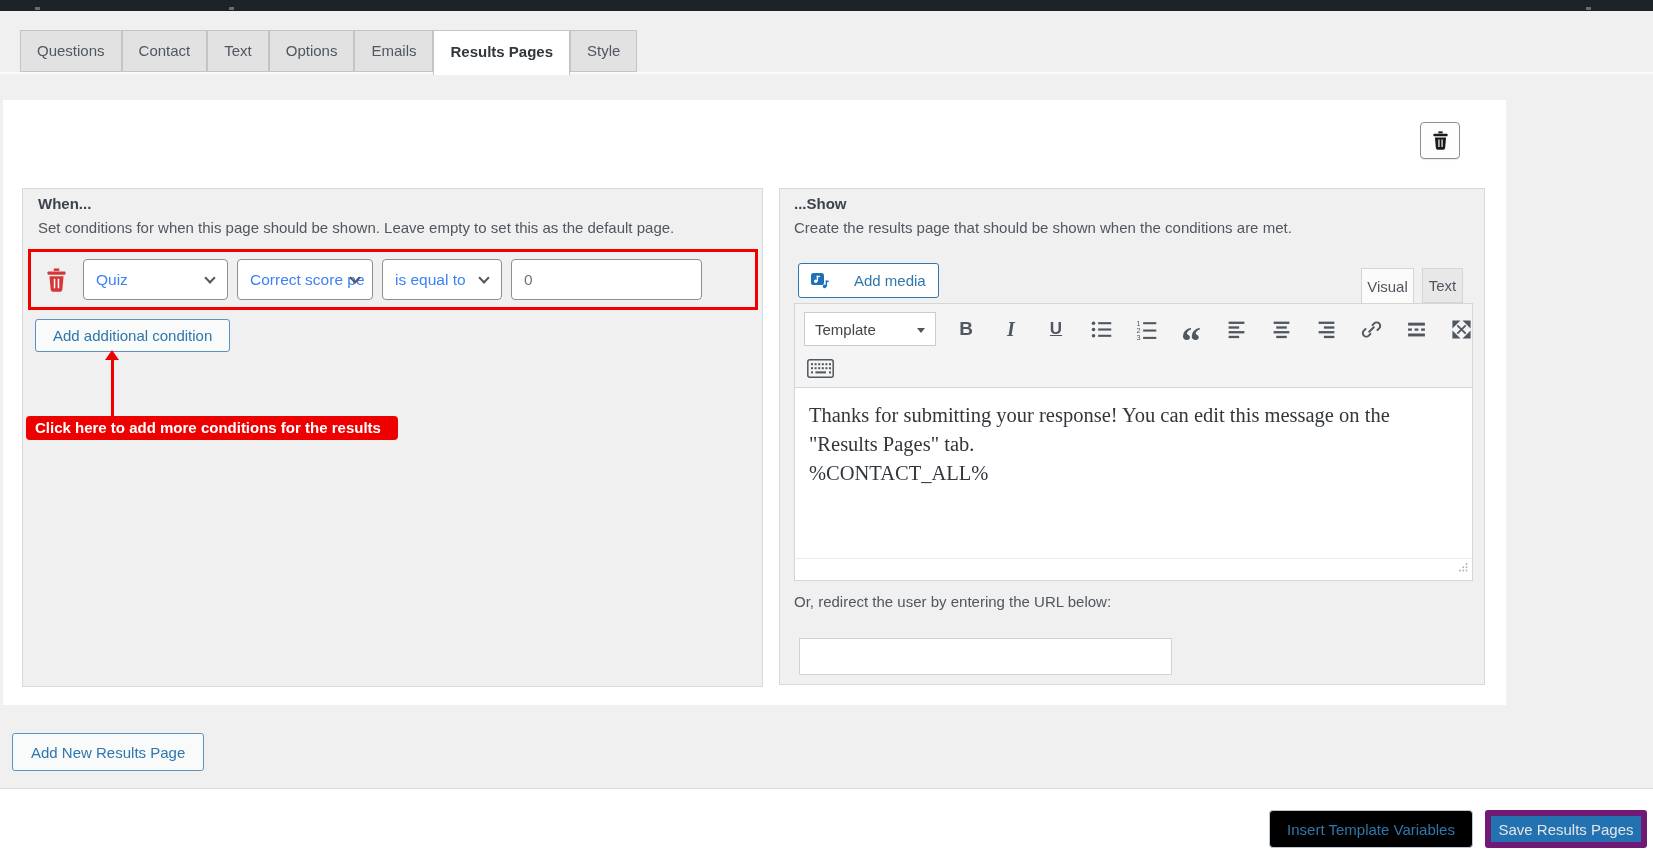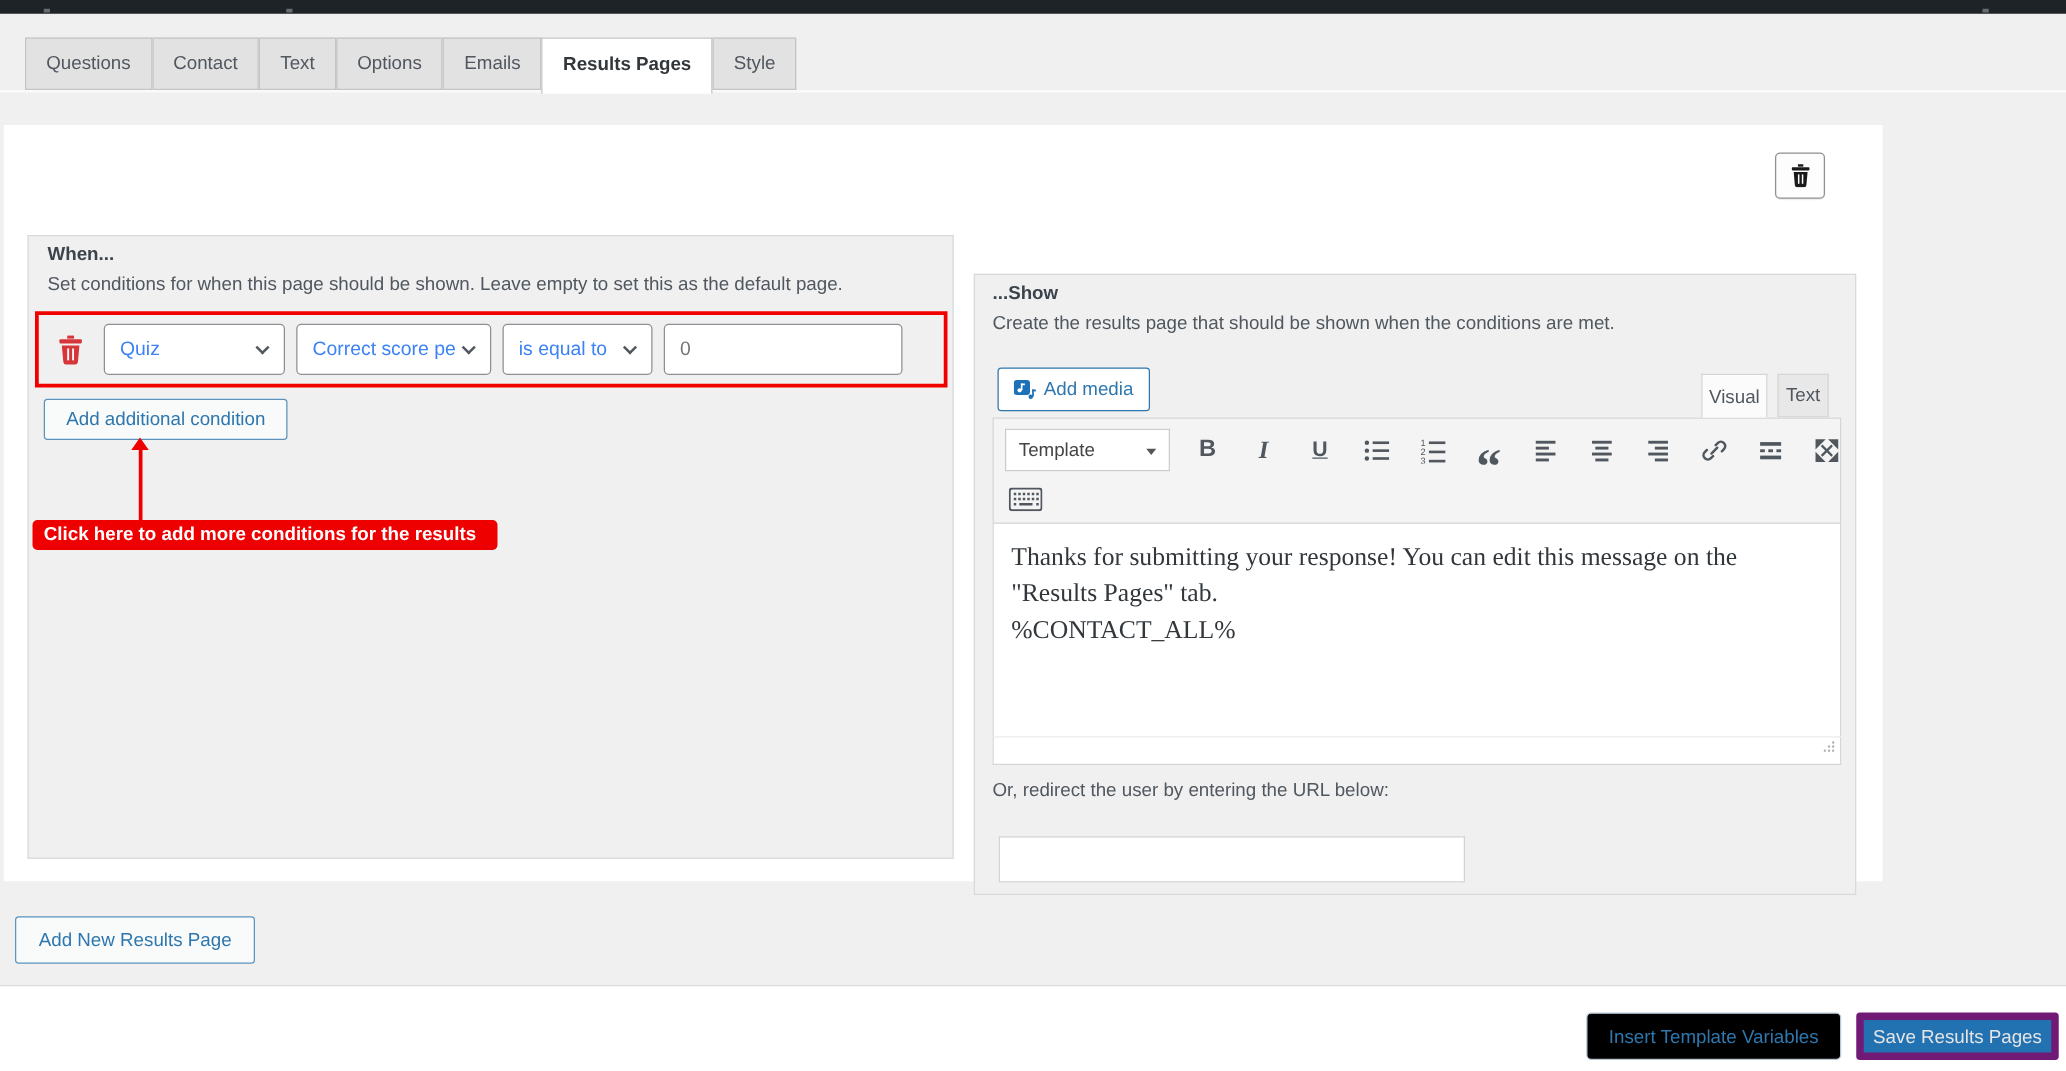--- a/index.html
+++ b/index.html
@@ -15,43 +15,43 @@
   .tabs { position:absolute; left:5px; top:30px; display:flex; align-items:flex-start; z-index:3;margin-left:15px; }
   .tab { height:42px; line-height:40px; padding:0 16px; background:#e2e2e3; border:1px solid #c3c4c7; color:#50575e; font-size:15px; cursor:pointer; }
   .tab.active { height:45px; line-height:42px; background:#ffffff; border-bottom:none; color:#32373c; font-weight:700; }
 
   
   .card { position:absolute; left:3px; top:100px; width:1503px; height:605px; background:#ffffff; }
   .card-trash-btn { position:absolute; left:1420px; top:122px; width:40px; height:37px; background:#fdfdfd; border:1px solid #8c8f94; border-radius:4px; display:flex; align-items:center; justify-content:center; cursor:pointer; box-shadow:0 1px 1px rgba(0,0,0,.08); }
 
   .panel { position:absolute; background:#f0f0f1; border:1px solid #d9d9da; }
   .panel-when { left:22px; top:188px; width:741px; height:499px; }
-  .panel-show { left:779px; top:188px; width:706px; height:497px;margin-top:31px; }
+  .panel-show { left:779px; top:188px; width:706px; height:497px; }
   .panel-title { position:absolute; left:15px; top:6px; font-size:15px; font-weight:700; color:#3c434a; }
   .panel-desc  { position:absolute; left:15px; top:30px; font-size:15px; color:#50575e; white-space:nowrap; }
 
   
   .redbox { position:absolute; left:5px; top:60px; width:730px; height:61px; border:3px solid #f10000; display:flex; align-items:center; padding-left:16px; gap:9px; }
   .icon-span { display:inline-flex; align-items:center; justify-content:center; }
   .sel { position:relative; height:41px; background:#fff; border:1px solid #8c8f94; border-radius:4px; display:flex; align-items:center; padding:0 28px 0 12px; font-size:15.5px; color:#3b82f6; cursor:pointer; overflow:hidden; white-space:nowrap; }
   .sel .chev { position:absolute; right:13px; top:14px; width:8px; height:8px; border-right:2px solid #50575e; border-bottom:2px solid #50575e; transform:rotate(45deg); }
   .sel-quiz { width:145px; margin-left:8px; }
-  .sel-field { width:156px;align-items:center; }
+  .sel-field { width:136px;align-items:center; }
   .sel-cmp { width:120px; }
   .val-input { width:191px; height:41px; background:#fff; border:1px solid #8c8f94; border-radius:4px; font-size:15.5px; color:#757575; padding:0 12px; font-family:"Liberation Sans",sans-serif; }
 
   .btn-secondary { background:#f9fafa; border:1px solid #5b93be; border-radius:3px; color:#2e77ae; font-size:15px; cursor:pointer; font-family:"Liberation Sans",sans-serif; }
   .add-cond-btn { position:absolute; left:12px; top:130px; height:33px; padding:0 17px; }
 
   .arrow-line { position:absolute; left:88px; top:170px; width:3px; height:57px; background:#ee0000; }
   .arrow-head { position:absolute; left:82px; top:161px; width:0; height:0; border-left:7px solid transparent; border-right:7px solid transparent; border-bottom:10px solid #ee0000; }
   .annotation { position:absolute; left:3px; top:227px; width:372px; height:24px; background:#ee0000; border-radius:4px; color:#ffffff; font-size:15px; font-weight:700; line-height:24px; padding-left:9px; white-space:nowrap; }
 
   
-  .add-media-btn { position:absolute; left:18px; top:74px; height:35px; background:#fff; border:1px solid #2e77ae; border-radius:3px; color:#2e77ae; font-size:15px; display:flex; align-items:center; gap:5px; padding:0 12px; cursor:pointer; }
+  .add-media-btn { position:absolute; left:18px; top:74px; height:35px; background:#fff; border:1px solid #2e77ae; border-radius:3px; color:#2e77ae; font-size:15px; display:flex; align-items:center; gap:24px; padding:0 12px; cursor:pointer; }
   .etab { position:absolute; height:35px; font-size:15px; color:#50575e; display:flex; align-items:center; justify-content:center; cursor:pointer; }
   .etab-visual { left:581px; top:79px; width:53px; background:#fbfbfb; border:1px solid #d5d5d6; border-bottom:none; z-index:2; }
   .etab-text { left:642px; top:79px; width:41px; background:#e8e8e9; border:1px solid #d5d5d6; }
 
   .editor { position:absolute; left:14px; top:114px; width:679px; }
   .ed-toolbar { height:85px; background:#f4f4f4; border:1px solid #d5d5d6; position:relative; }
   .para-sel { position:absolute; left:9px; top:8px; width:132px; height:34px; background:#fff; border:1px solid #ccc; display:flex; align-items:center; padding:0 10px; font-size:15px; color:#444; cursor:pointer; }
   .para-sel .tri { position:absolute; right:10px; top:15px; width:0; height:0; border-left:4px solid transparent; border-right:4px solid transparent; border-top:5px solid #555; }
   .tb-row1 { position:absolute; left:155px; top:8px; display:flex; gap:13px; }
   .tb-btn { width:32px; height:34px; display:flex; align-items:center; justify-content:center; color:#50575e; cursor:pointer; background:transparent; border:none; }

